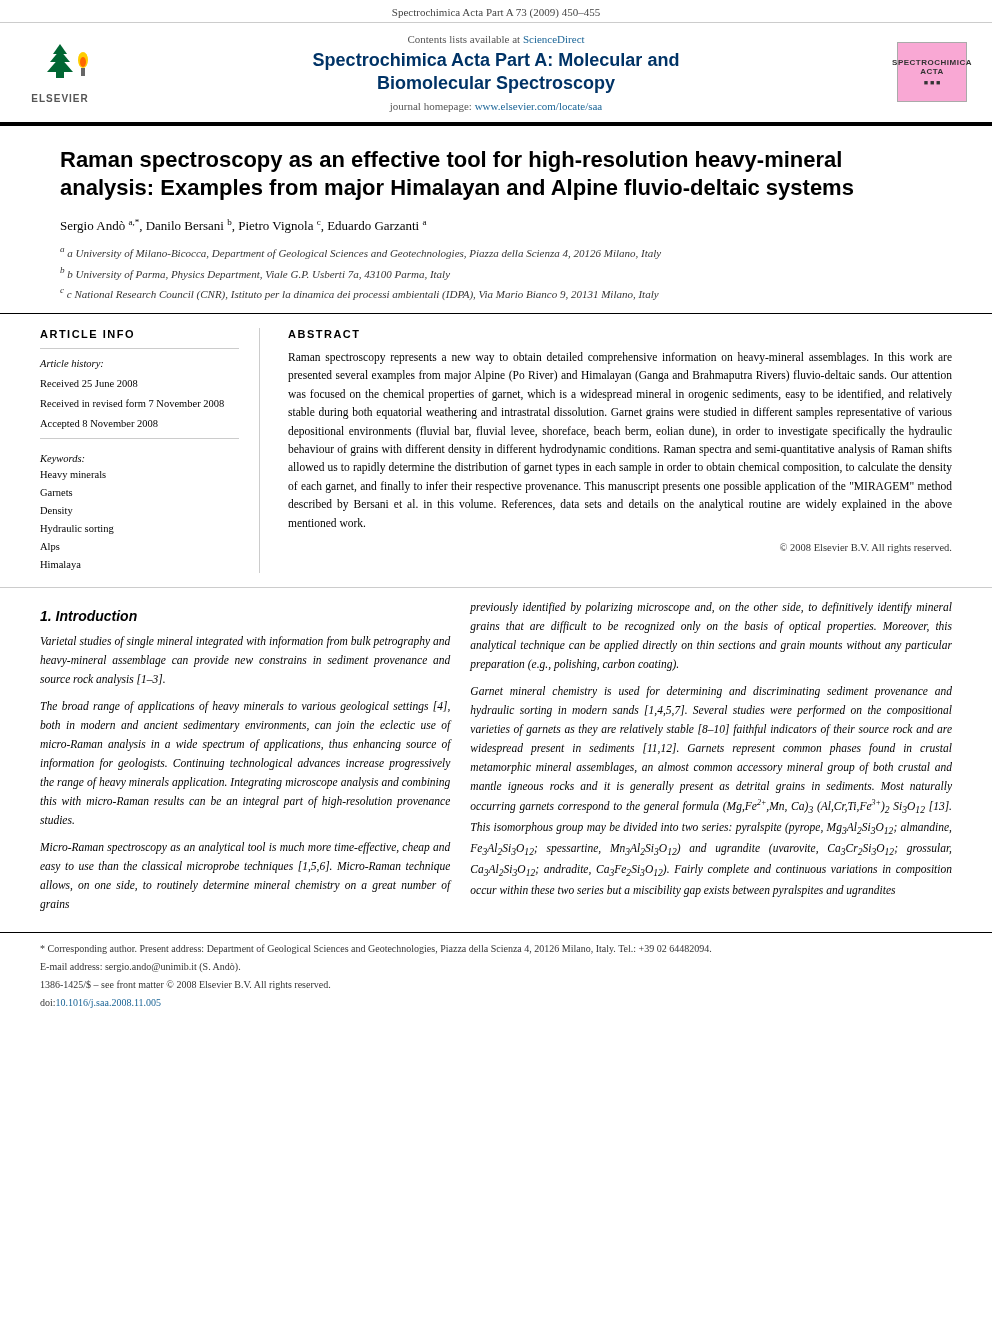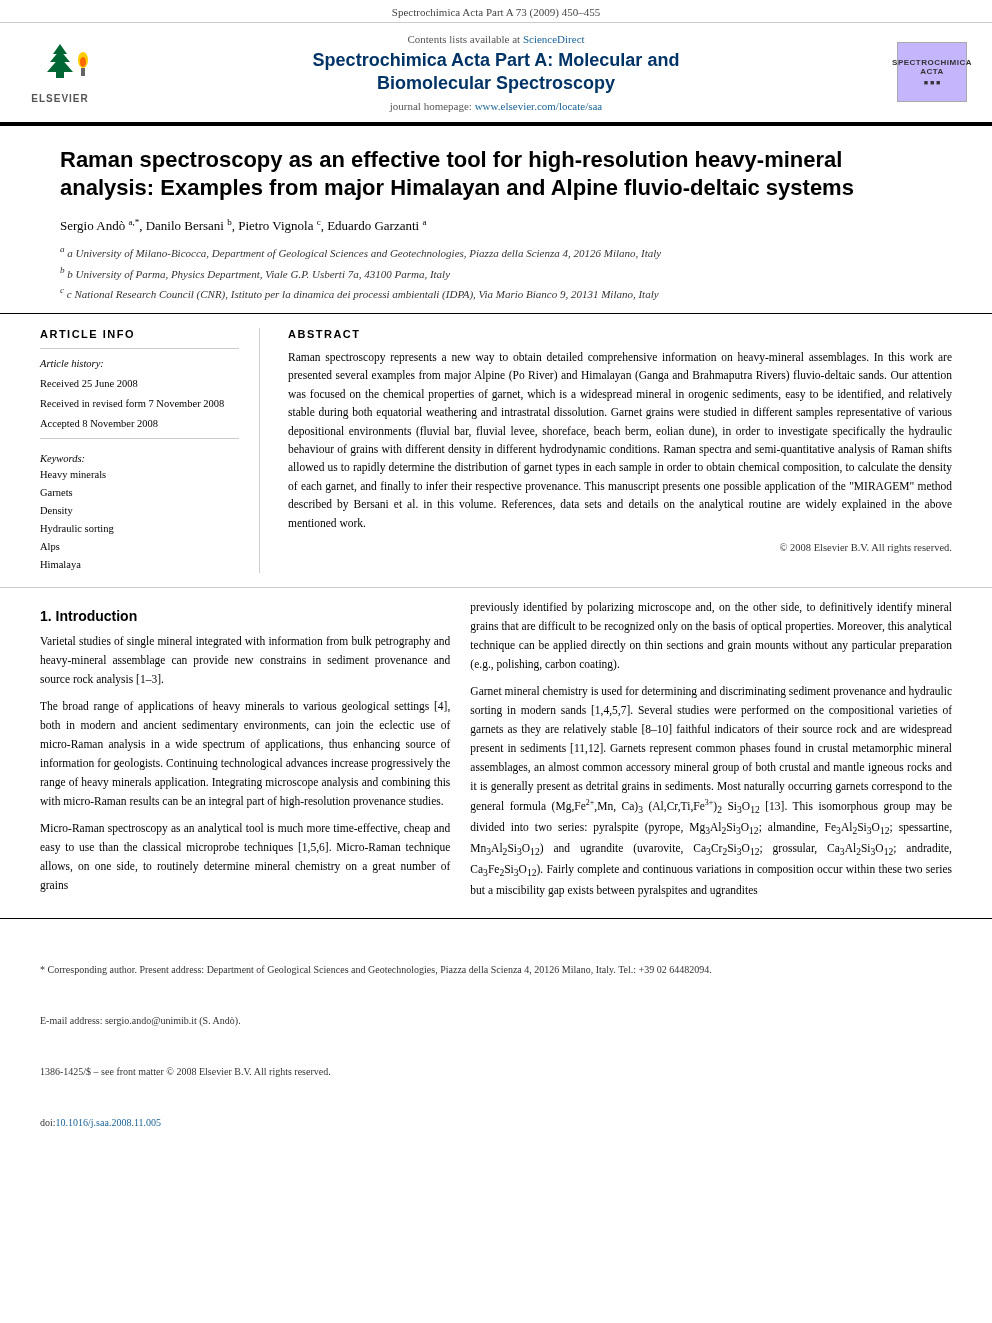--- a/index.html
+++ b/index.html
@@ -83,21 +83,21 @@
       font-weight: bold;
       letter-spacing: 1px;
       margin-top: 8px;
     }
 
     
     .spectra-logo-box {
       width: 70px;
       height: 60px;
       border: 1px solid #aaa;
-      background: #c4b5fd;
+      background: #f9a8d4;
       display: flex;
       flex-direction: column;
       align-items: center;
       justify-content: center;
       font-size: 7px;
       color: #333;
       font-family: Arial, sans-serif;
       text-align: center;
       padding: 15px;
     }
@@ -201,20 +201,21 @@
       font-size: 10.5px;
       color: #333;
       margin-top: 10px;
     }
 
     
     .main-body {
       padding: 10px 40px;
       display: flex;
       gap: 20px;
+      font-style: italic;
     }
     .body-col-left {
       width: 46%;
     }
     .body-col-right {
       width: 54%;
     }
 
     .section-title {
       font-size: 14px;
@@ -236,21 +237,20 @@
     
     .footnotes {
       padding: 8px 40px;
       border-top: 1px solid #000;
       font-size: 10px;
       color: #333;
       line-height: 1.6;
     }
     .footnote-line {
       margin-bottom: 2px;
-      margin-top: 35px;
     }
 
     
     hr.thick {
       border: none;
       border-top: 2px solid #000;
       margin: 0;
     }
     hr.thin {
       border: none;

